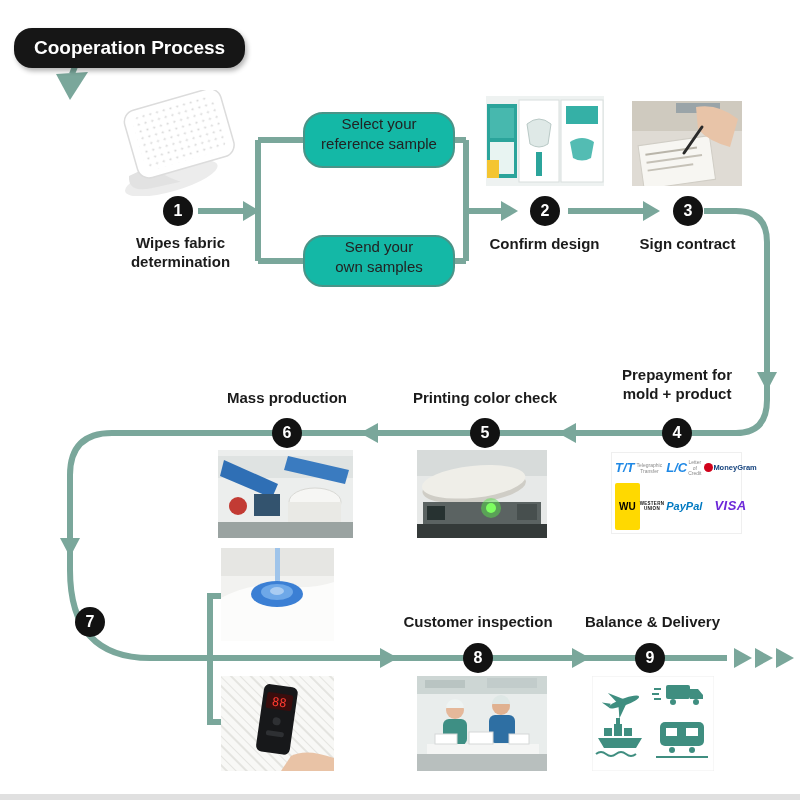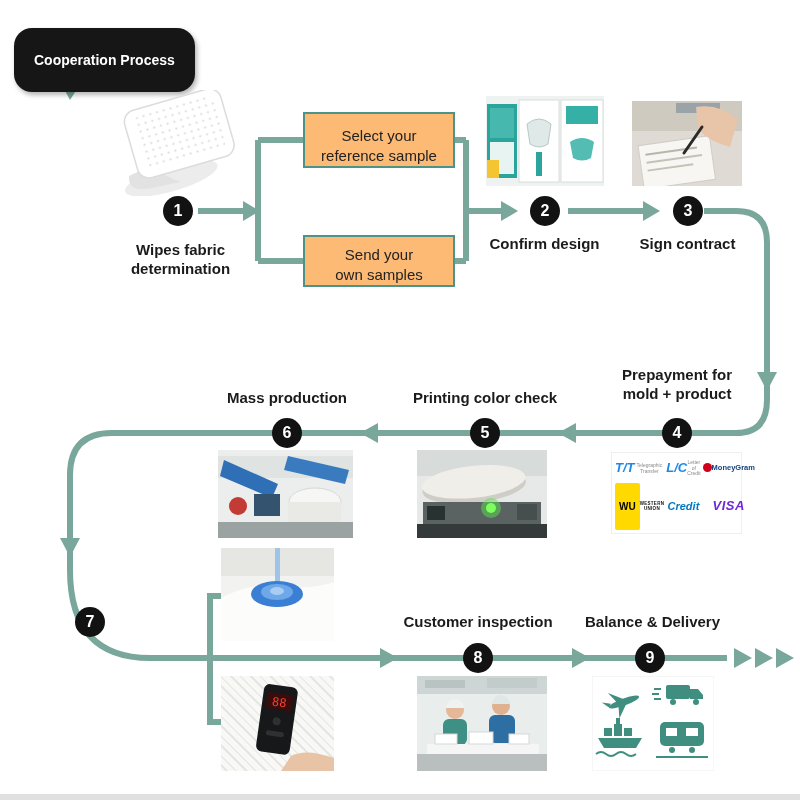--- a/index.html
+++ b/index.html
@@ -5,27 +5,27 @@
   :root{
     --flow:#7aa79b; --boxline:#4a9488; --ink:#1b1b1b; --badge:#161616; --circle:#121212;
   }
   *{box-sizing:border-box;margin:0;padding:0}
   body{background:#fff;font-family:"Liberation Sans","DejaVu Sans",sans-serif;}
   .canvas{position:relative;width:800px;height:800px;background:#fff;overflow:hidden}
   .flow{position:absolute;left:0;top:0;width:800px;height:800px}
   .flow path{stroke:var(--flow);stroke-width:6;fill:none}
   .flow polygon{fill:var(--flow)}
   .badge{position:absolute;left:14px;top:28px;background:var(--badge);color:#fff;font-weight:bold;
-         font-size:14px;padding:24px 20px;border-radius:18px;box-shadow:2px 3px 5px rgba(0,0,0,.3)}
+         font-size:19px;padding:9px 20px;border-radius:18px;box-shadow:2px 3px 5px rgba(0,0,0,.3)}
   .circle{position:absolute;width:30px;height:30px;border-radius:50%;background:var(--circle);color:#fff;
           font-weight:bold;font-size:16px;display:flex;align-items:center;justify-content:center}
   .lbl{position:absolute;color:var(--ink);font-weight:bold;font-size:15px;line-height:19px;
        text-align:center;white-space:pre-line}
-  .branch{position:absolute;background:#fdba74;border:2px solid var(--boxline);border-radius:0;
-          display:flex;align-items:flex-end;justify-content:center}
+  .branch{position:absolute;background:#14b8a6;border:2px solid var(--boxline);border-radius:20px;
+          display:flex;align-items:flex-start;justify-content:center}
   .branch span{font-size:15px;color:#222;line-height:20px;text-align:center;white-space:pre-line}
   .photo{position:absolute;overflow:hidden}
   .photo svg{display:block;width:100%;height:100%}
   .paygrid{position:absolute;background:#fff;border:1px solid #efefef;display:grid;
            grid-template-columns:1fr 1fr 1fr;grid-template-rows:1fr 1fr;gap:2px;padding:3px}
   .paycell{display:flex;flex-direction:row;align-items:center;justify-content:center;line-height:1.1;text-align:center}
   .tt{color:#1e88e5;font-weight:bold;font-style:italic;font-size:13px}
   .sub{color:#8a8a8a;font-size:5px}
   .mg-dot{width:9px;height:9px;border-radius:50%;background:#d0021b;margin-bottom:2px}
   .mg{color:#14427d;font-weight:bold;font-size:7.5px}
@@ -87,21 +87,21 @@
   <div class="circle" style="left:163px;top:196px">1</div>
   <div class="circle" style="left:530px;top:196px">2</div>
   <div class="circle" style="left:673px;top:196px">3</div>
   <div class="circle" style="left:662px;top:418px">4</div>
   <div class="circle" style="left:470px;top:418px">5</div>
   <div class="circle" style="left:272px;top:418px">6</div>
   <div class="circle" style="left:75px;top:607px">7</div>
   <div class="circle" style="left:463px;top:643px">8</div>
   <div class="circle" style="left:635px;top:643px">9</div>
 
-  <div class="lbl" style="left:98px;top:240px;width:165px">Wipes fabric
+  <div class="lbl" style="left:98px;top:233px;width:165px">Wipes fabric
 determination</div>
   <div class="lbl" style="left:462px;top:234px;width:165px">Confirm design</div>
   <div class="lbl" style="left:610px;top:234px;width:155px">Sign contract</div>
   <div class="lbl" style="left:601px;top:365px;width:152px">Prepayment for
 mold + product</div>
   <div class="lbl" style="left:398px;top:388px;width:174px">Printing color check</div>
   <div class="lbl" style="left:202px;top:388px;width:170px">Mass production</div>
   <div class="lbl" style="left:391px;top:612px;width:174px">Customer inspection</div>
   <div class="lbl" style="left:570px;top:612px;width:165px">Balance &amp; Delivery</div>
 
@@ -164,21 +164,21 @@
     </div>
     <div class="paycell">
       <div class="mg-dot"></div>
       <span class="mg">MoneyGram</span>
     </div>
     <div class="paycell">
       <span class="wu-box">WU</span>
       <span class="wu-sub">WESTERN UNION</span>
     </div>
     <div class="paycell">
-      <span class="pp">Credit</span>
+      <span class="pp">PayPal</span>
     </div>
     <div class="paycell">
       <span class="visa">VISA</span>
     </div>
   </div>
 
   <div class="photo" style="left:417px;top:450px;width:130px;height:88px">
     <svg viewBox="0 0 130 88">
       <rect width="130" height="88" fill="#e7e9e8"></rect>
       <rect x="0" y="0" width="130" height="26" fill="#d7dbda"></rect>

